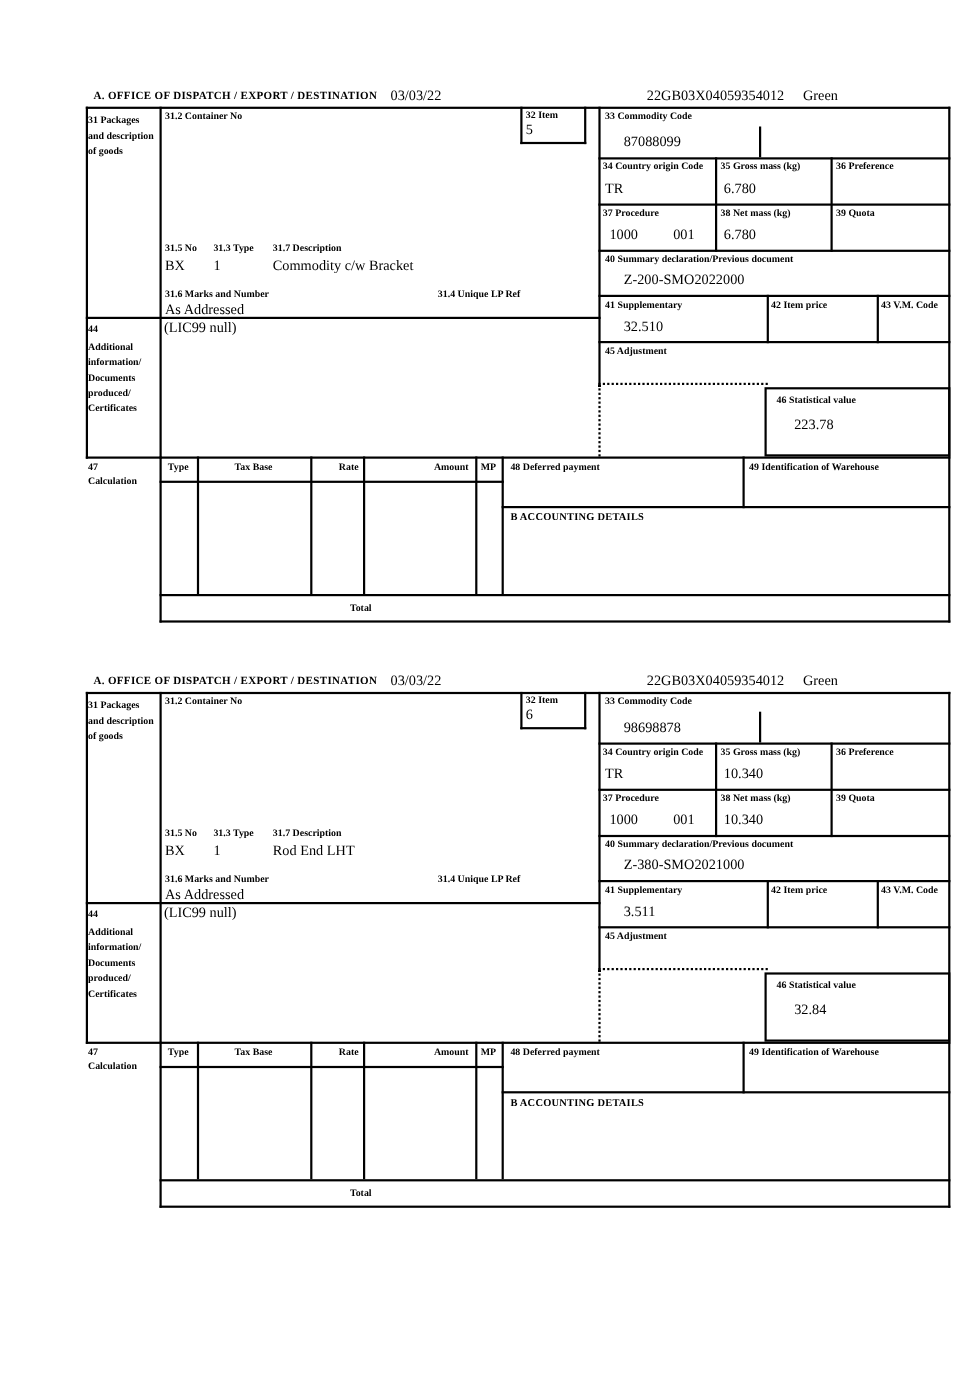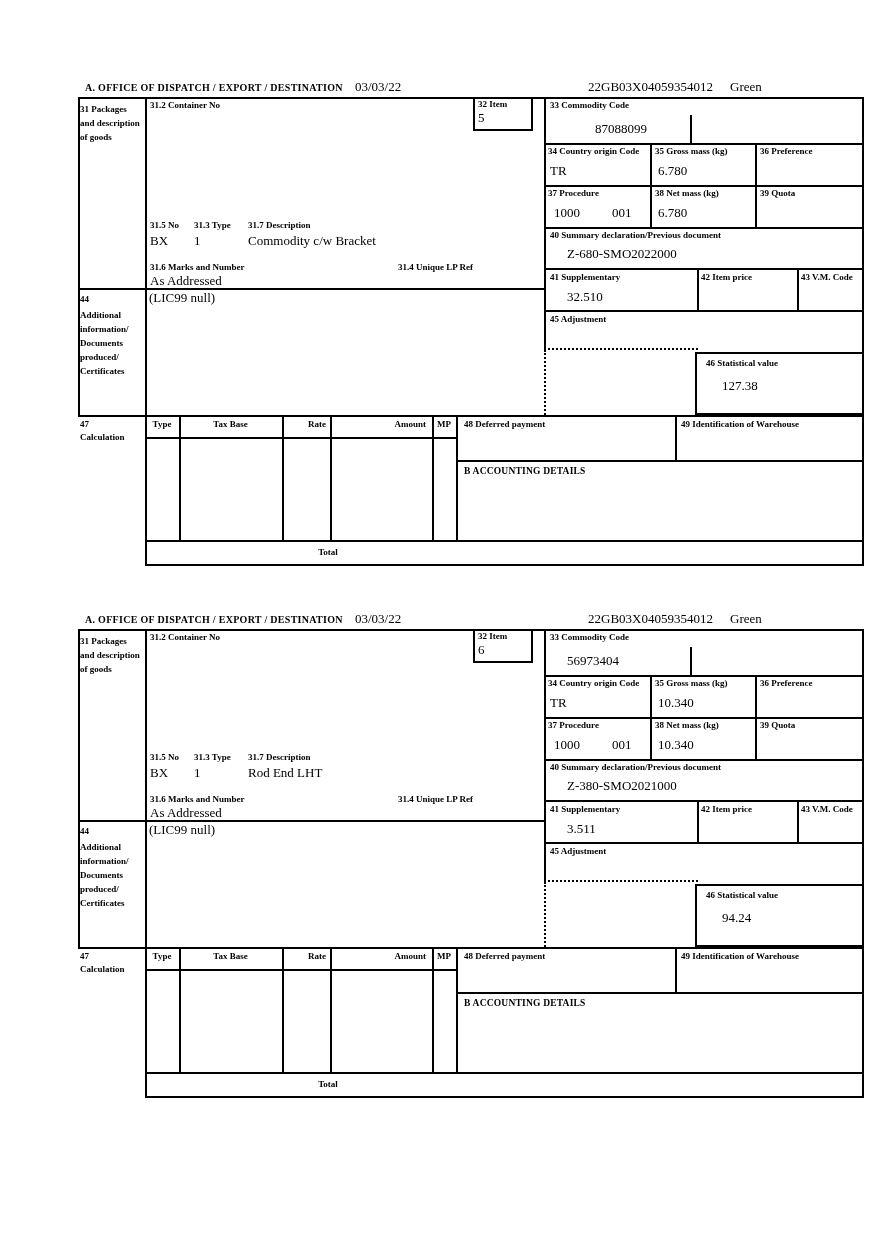--- a/index.html
+++ b/index.html
@@ -49,21 +49,21 @@
       <div class="vl" style="left:784px; top:19px; height:469px;"></div>
 
       <div class="lab labw" style="left:2px; top:24px; width:62px;">31 Packages and description of goods</div>
       <div class="lab" style="left:72px; top:22px;">31.2 Container No</div>
 
       <div class="box32"></div>
       <div class="lab" style="left:400px; top:21px;">32 Item</div>
       <div class="val" style="left:400px; top:33px;">5</div>
 
       <div class="lab" style="left:472px; top:22px;">33 Commodity Code</div>
-      <div class="val" style="left:489px; top:44px;margin-left:28px;">87088099</div>
+      <div class="val" style="left:489px; top:44px;">87088099</div>
       <div class="vl" style="left:612px; top:37px; height:28px;"></div>
 
       <div class="hl" style="left:466px; top:65px; width:320px;"></div>
       <div class="hl" style="left:466px; top:107px; width:320px;"></div>
       <div class="hl" style="left:466px; top:149px; width:320px;"></div>
       <div class="hl" style="left:466px; top:190px; width:320px;"></div>
       <div class="hl" style="left:466px; top:232px; width:320px;"></div>
       <div class="vl" style="left:572px; top:65px; height:86px;"></div>
       <div class="vl" style="left:677px; top:65px; height:86px;"></div>
       <div class="vl" style="left:619px; top:190px; height:44px;"></div>
@@ -76,21 +76,21 @@
       <div class="lab" style="left:682px; top:68px;">36 Preference</div>
 
       <div class="lab" style="left:470px; top:110px;">37 Procedure</div>
       <div class="val" style="left:476px; top:128px;">1000</div>
       <div class="val" style="left:534px; top:128px;">001</div>
       <div class="lab" style="left:577px; top:110px;">38 Net mass (kg)</div>
       <div class="val" style="left:580px; top:128px;">6.780</div>
       <div class="lab" style="left:682px; top:110px;">39 Quota</div>
 
       <div class="lab" style="left:472px; top:152px;">40 Summary declaration/Previous document</div>
-      <div class="val" style="left:489px; top:169px;">Z-680-SMO2022000</div>
+      <div class="val" style="left:489px; top:169px;">Z-200-SMO2022000</div>
 
       <div class="lab" style="left:472px; top:194px;">41 Supplementary</div>
       <div class="val" style="left:489px; top:212px;">32.510</div>
       <div class="lab" style="left:623px; top:194px;">42 Item price</div>
       <div class="lab" style="left:723px; top:194px;">43 V.M. Code</div>
 
       <div class="lab" style="left:472px; top:236px;">45 Adjustment</div>
 
       <div class="lab" style="left:72px; top:142px;">31.5 No</div>
       <div class="lab" style="left:116px; top:142px;">31.3 Type</div>
@@ -104,21 +104,21 @@
 
       <div class="hl" style="left:0; top:210px; width:468px;"></div>
       <div class="lab" style="left:2px; top:216px;">44</div>
       <div class="lab labw" style="left:2px; top:230px; width:62px;">Additional information/ Documents produced/ Certificates</div>
       <div class="val" style="left:71px; top:213px;">(LIC99 null)</div>
 
       <div class="dot-h" style="left:466px; top:270px; width:154px;"></div>
       <div class="dot-v" style="left:466px; top:272px; height:65px;"></div>
       <div class="box46"></div>
       <div class="lab" style="left:628px; top:280px;">46 Statistical value</div>
-      <div class="val" style="left:644px; top:301px;">127.38</div>
+      <div class="val" style="left:644px; top:301px;">223.78</div>
 
       <div class="hl" style="left:0; top:337px; width:786px;"></div>
       <div class="lab" style="left:2px; top:341px;">47</div>
       <div class="lab" style="left:2px; top:354px;">Calculation</div>
 
       <div class="vl" style="left:67px; top:337px; height:151px;"></div>
       <div class="vl" style="left:101px; top:337px; height:125px;"></div>
       <div class="vl" style="left:204px; top:337px; height:125px;"></div>
       <div class="vl" style="left:252px; top:337px; height:125px;"></div>
       <div class="vl" style="left:354px; top:337px; height:125px;"></div>
@@ -157,21 +157,21 @@
       <div class="vl" style="left:784px; top:19px; height:469px;"></div>
 
       <div class="lab labw" style="left:2px; top:24px; width:62px;">31 Packages and description of goods</div>
       <div class="lab" style="left:72px; top:22px;">31.2 Container No</div>
 
       <div class="box32"></div>
       <div class="lab" style="left:400px; top:21px;">32 Item</div>
       <div class="val" style="left:400px; top:33px;">6</div>
 
       <div class="lab" style="left:472px; top:22px;">33 Commodity Code</div>
-      <div class="val" style="left:489px; top:44px;">56973404</div>
+      <div class="val" style="left:489px; top:44px;">98698878</div>
       <div class="vl" style="left:612px; top:37px; height:28px;"></div>
 
       <div class="hl" style="left:466px; top:65px; width:320px;"></div>
       <div class="hl" style="left:466px; top:107px; width:320px;"></div>
       <div class="hl" style="left:466px; top:149px; width:320px;"></div>
       <div class="hl" style="left:466px; top:190px; width:320px;"></div>
       <div class="hl" style="left:466px; top:232px; width:320px;"></div>
       <div class="vl" style="left:572px; top:65px; height:86px;"></div>
       <div class="vl" style="left:677px; top:65px; height:86px;"></div>
       <div class="vl" style="left:619px; top:190px; height:44px;"></div>
@@ -212,21 +212,21 @@
 
       <div class="hl" style="left:0; top:210px; width:468px;"></div>
       <div class="lab" style="left:2px; top:216px;">44</div>
       <div class="lab labw" style="left:2px; top:230px; width:62px;">Additional information/ Documents produced/ Certificates</div>
       <div class="val" style="left:71px; top:213px;">(LIC99 null)</div>
 
       <div class="dot-h" style="left:466px; top:270px; width:154px;"></div>
       <div class="dot-v" style="left:466px; top:272px; height:65px;"></div>
       <div class="box46"></div>
       <div class="lab" style="left:628px; top:280px;">46 Statistical value</div>
-      <div class="val" style="left:644px; top:301px;">94.24</div>
+      <div class="val" style="left:644px; top:301px;">32.84</div>
 
       <div class="hl" style="left:0; top:337px; width:786px;"></div>
       <div class="lab" style="left:2px; top:341px;">47</div>
       <div class="lab" style="left:2px; top:354px;">Calculation</div>
 
       <div class="vl" style="left:67px; top:337px; height:151px;"></div>
       <div class="vl" style="left:101px; top:337px; height:125px;"></div>
       <div class="vl" style="left:204px; top:337px; height:125px;"></div>
       <div class="vl" style="left:252px; top:337px; height:125px;"></div>
       <div class="vl" style="left:354px; top:337px; height:125px;"></div>

